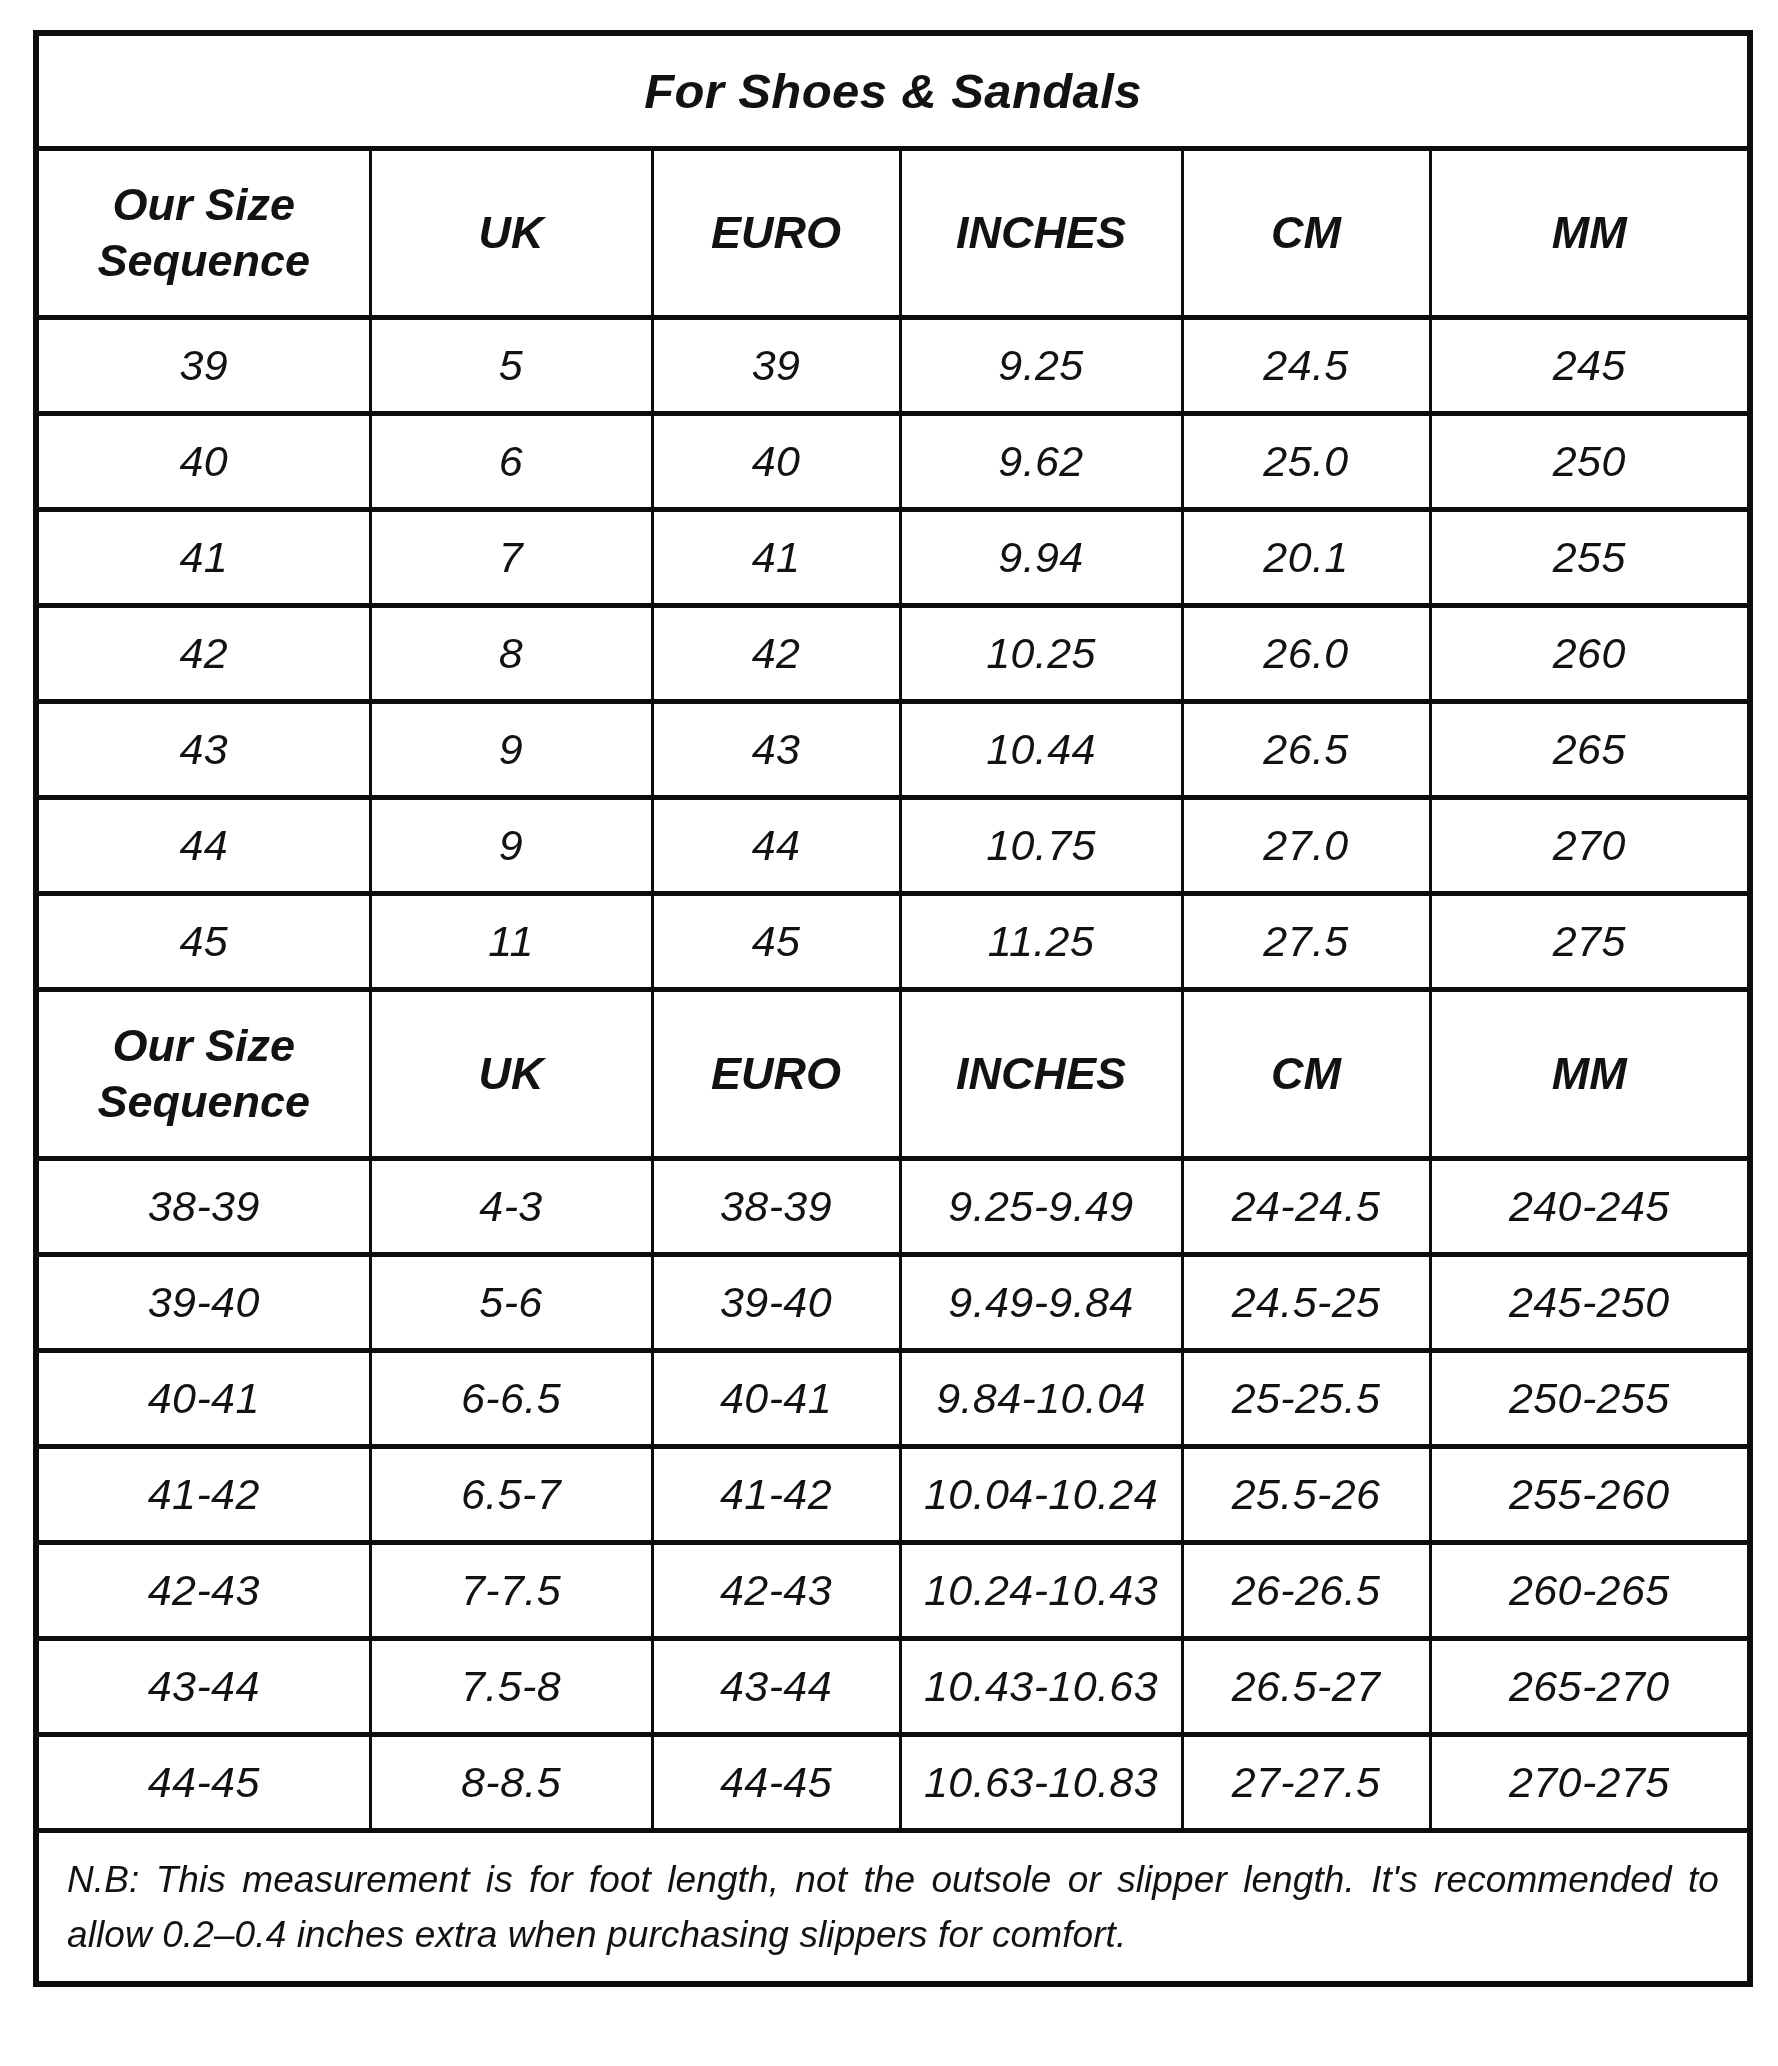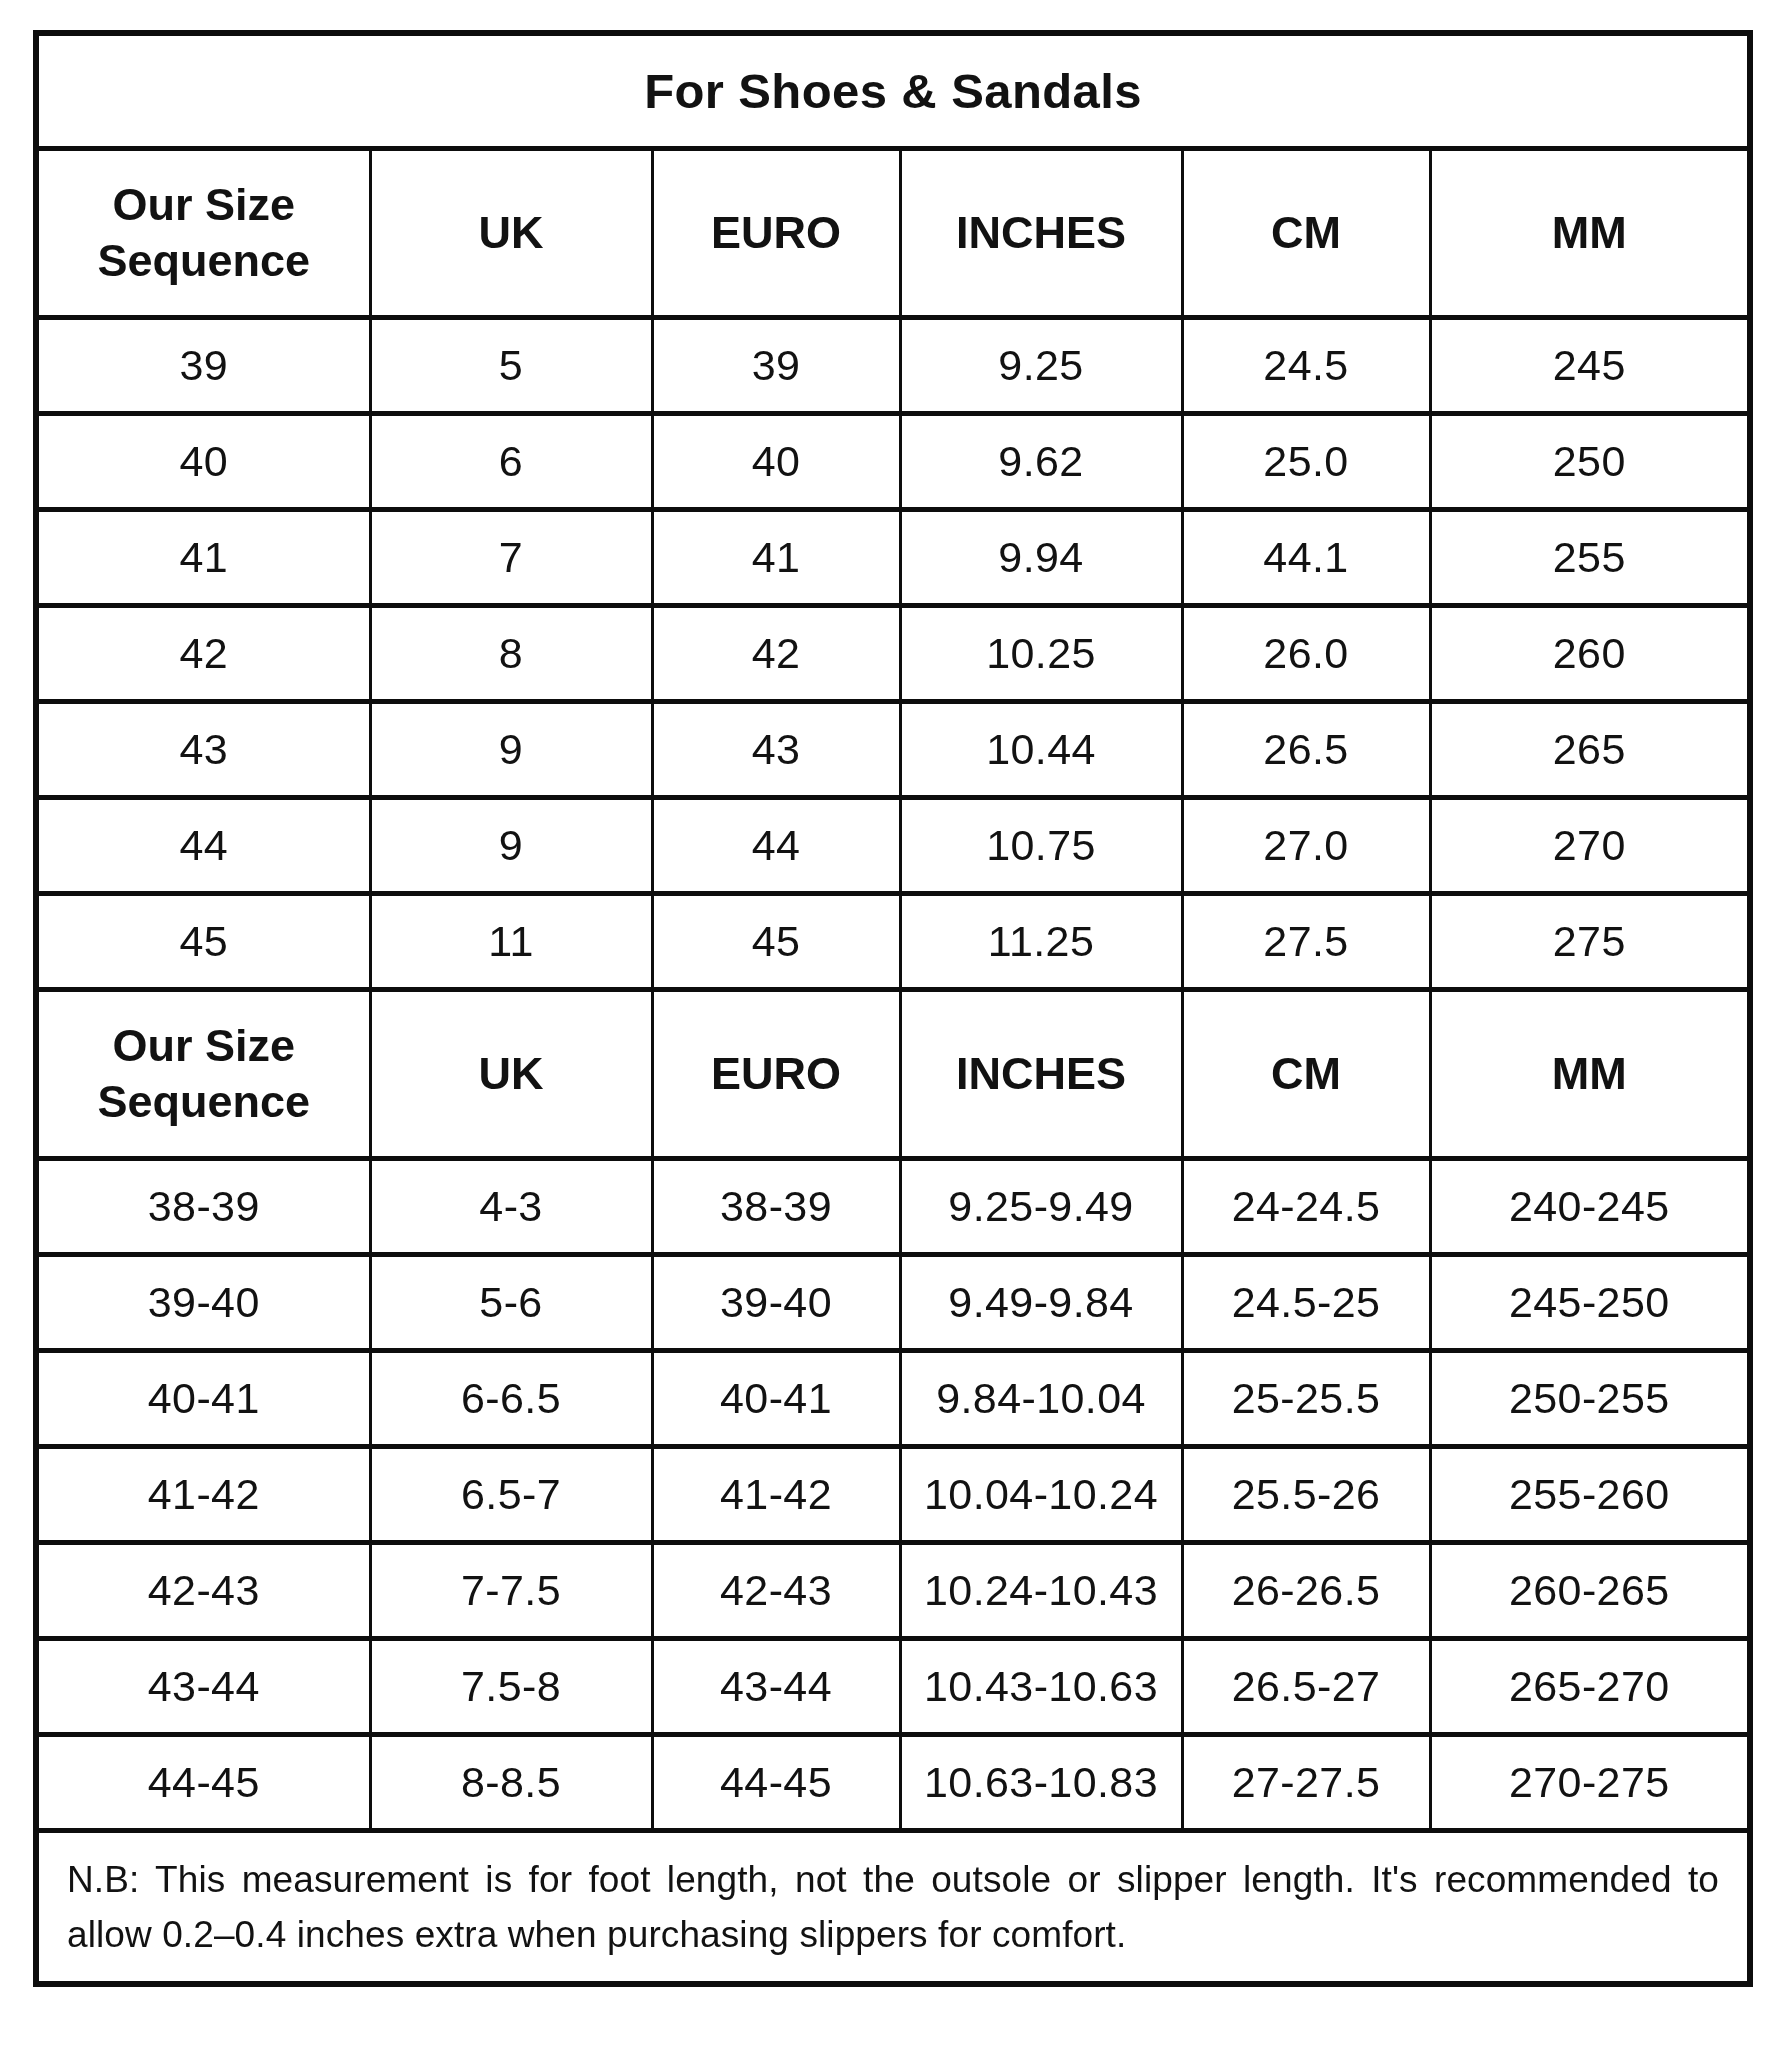--- a/index.html
+++ b/index.html
@@ -13,20 +13,21 @@
     position: relative;
     font-family: "Liberation Sans", sans-serif;
     color: #121212;
   }
   .sheet {
     position: absolute;
     left: 0; top: 0;
     width: 1778px;
     height: 2066px;
     background: #ffffff;
+    font-style: italic;
   }
   table.size-table {
     position: absolute;
     left: 33px;
     top: 30px;
     width: 1715px;
     border-collapse: collapse;
     table-layout: fixed;
     border: 6.7px solid #0d0d0d;
   }
@@ -117,21 +118,21 @@
         <td class="data-cell">40</td>
         <td class="data-cell">9.62</td>
         <td class="data-cell">25.0</td>
         <td class="data-cell">250</td>
       </tr>
       <tr>
         <td class="data-cell">41</td>
         <td class="data-cell">7</td>
         <td class="data-cell">41</td>
         <td class="data-cell">9.94</td>
-        <td class="data-cell">44.1</td>
+        <td class="data-cell">20.1</td>
         <td class="data-cell">255</td>
       </tr>
       <tr>
         <td class="data-cell">42</td>
         <td class="data-cell">8</td>
         <td class="data-cell">42</td>
         <td class="data-cell">10.25</td>
         <td class="data-cell">26.0</td>
         <td class="data-cell">260</td>
       </tr>

